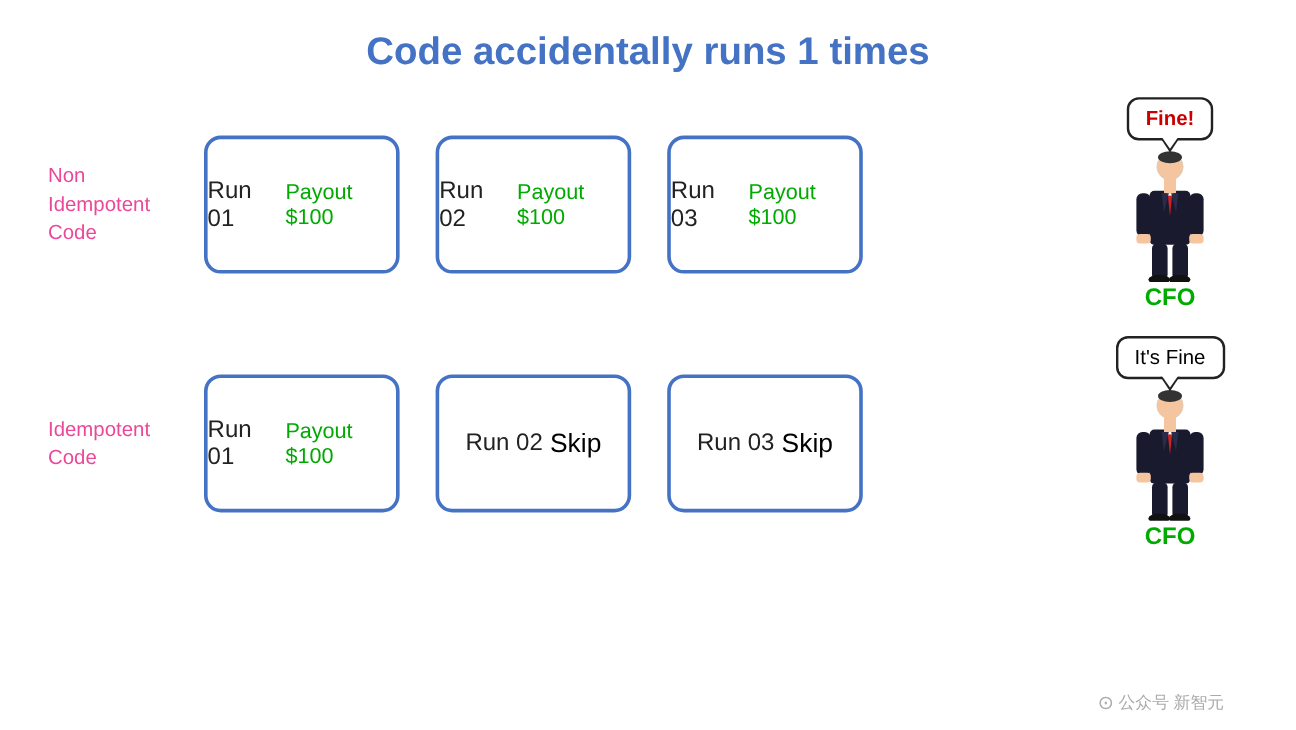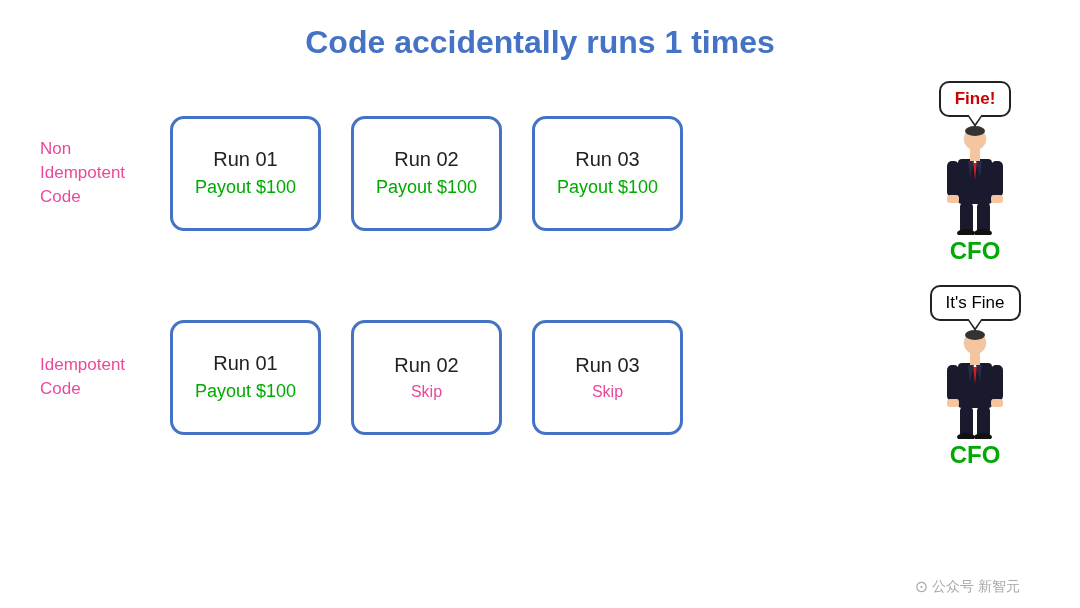--- a/index.html
+++ b/index.html
@@ -43,46 +43,46 @@
       flex-shrink: 0;
     }
 
     .boxes-group {
       display: flex;
       gap: 30px;
       flex: 1;
     }
 
     .run-box {
-      width: 151px;
+      width: 163px;
       height: 115px;
       border: 3px solid #4472C4;
       border-radius: 14px;
       display: flex;
-      flex-direction: column;
+      flex-direction: row;
       align-items: center;
       justify-content: center;
       gap: 6px;
     }
 
     .run-title {
       font-size: 20px;
       color: #222;
       font-weight: 500;
     }
 
     .run-payout {
       font-size: 18px;
       color: #00aa00;
       font-weight: 500;
     }
 
     .run-skip {
-      font-size: 16px;
-      color: #ec4899;
+      font-size: 22px;
+      color: #000000;
     }
 
     .person-area {
       display: flex;
       flex-direction: column;
       align-items: center;
       justify-content: flex-start;
       width: 130px;
       position: relative;
     }
@@ -132,21 +132,21 @@
       z-index: 1;
     }
 
     
     .person-figure {
       width: 70px;
       height: 110px;
     }
 
     .person-label {
-      font-size: 24px;
+      font-size: 20px;
       color: #00aa00;
       font-weight: bold;
       margin-top: 2px;
     }
 
     .watermark {
       position: absolute;
       bottom: 12px;
       right: 60px;
       font-size: 14px;

